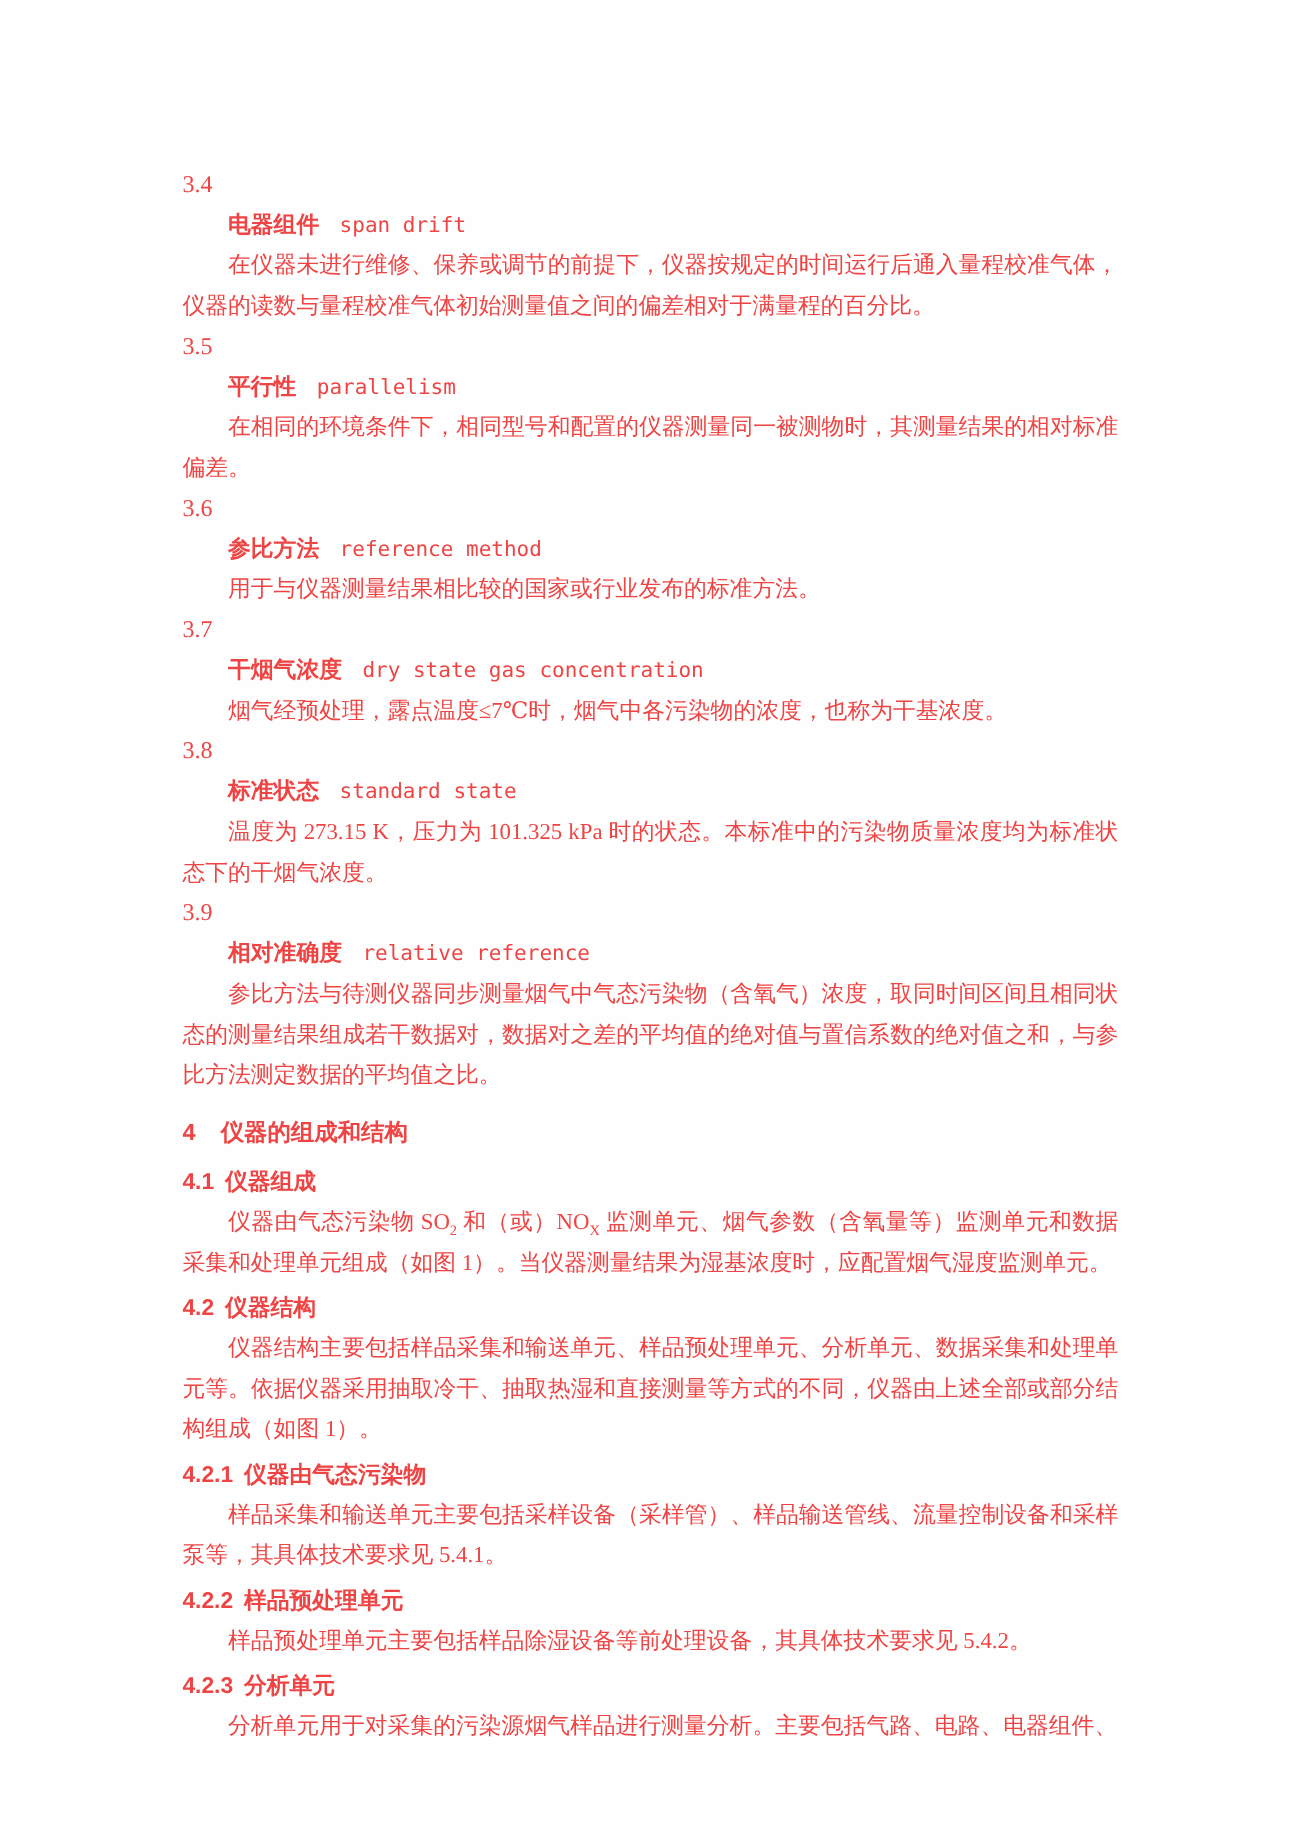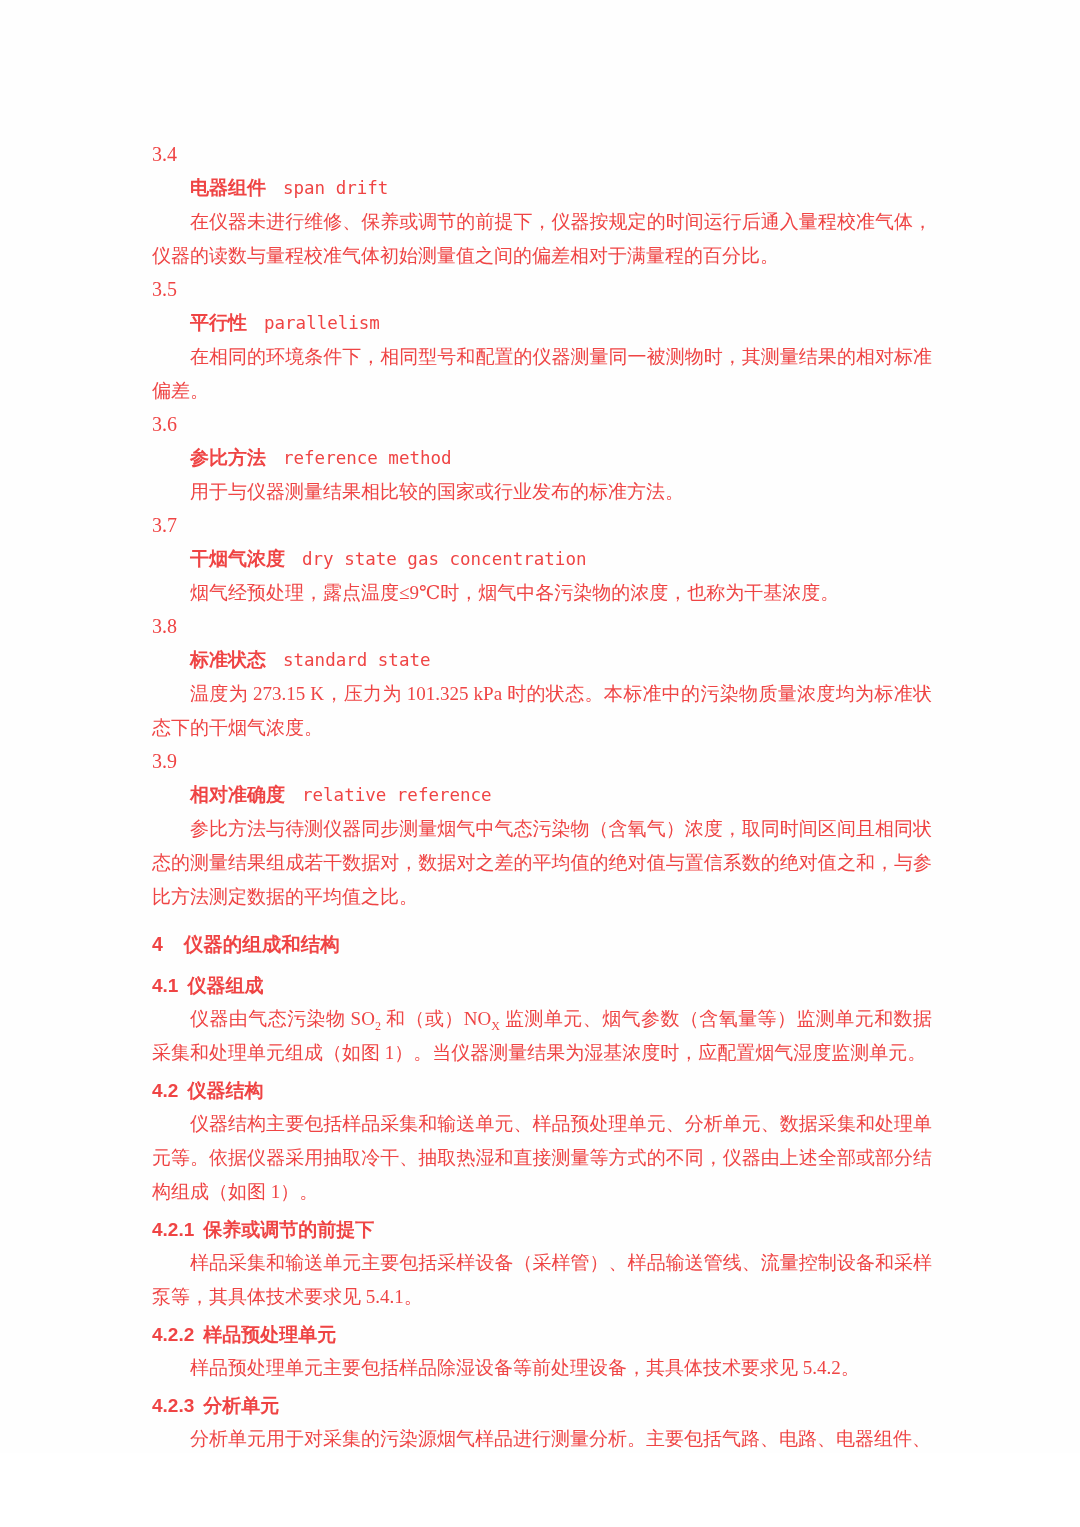--- a/index.html
+++ b/index.html
@@ -90,21 +90,21 @@
   <div class="clause-num">3.6</div>
   <div class="term-line">
     <span class="term-zh">参比方法</span><span class="term-en">reference method</span>
   </div>
   <p class="para">用于与仪器测量结果相比较的国家或行业发布的标准方法。</p>
 
   <div class="clause-num">3.7</div>
   <div class="term-line">
     <span class="term-zh">干烟气浓度</span><span class="term-en">dry state gas concentration</span>
   </div>
-  <p class="para">烟气经预处理，露点温度≤9℃时，烟气中各污染物的浓度，也称为干基浓度。</p>
+  <p class="para">烟气经预处理，露点温度≤7℃时，烟气中各污染物的浓度，也称为干基浓度。</p>
 
   <div class="clause-num">3.8</div>
   <div class="term-line">
     <span class="term-zh">标准状态</span><span class="term-en">standard state</span>
   </div>
   <p class="para">温度为 273.15 K，压力为 101.325 kPa 时的状态。本标准中的污染物质量浓度均为标准状态下的干烟气浓度。</p>
 
   <div class="clause-num">3.9</div>
   <div class="term-line">
     <span class="term-zh">相对准确度</span><span class="term-en">relative reference</span>
@@ -119,21 +119,21 @@
     <span class="sec-num">4.1</span><span>仪器组成</span>
   </h3>
   <p class="para"><span>仪器由气态污染物 SO</span><sub>2</sub><span> 和（或）NO</span><sub>X</sub><span> 监测单元、烟气参数（含氧量等）监测单元和数据采集和处理单元组成（如图 1）。当仪器测量结果为湿基浓度时，应配置烟气湿度监测单元。</span></p>
 
   <h3 class="sub-heading">
     <span class="sec-num">4.2</span><span>仪器结构</span>
   </h3>
   <p class="para">仪器结构主要包括样品采集和输送单元、样品预处理单元、分析单元、数据采集和处理单元等。依据仪器采用抽取冷干、抽取热湿和直接测量等方式的不同，仪器由上述全部或部分结构组成（如图 1）。</p>
 
   <h3 class="sub-heading">
-    <span class="sec-num">4.2.1</span><span>保养或调节的前提下</span>
+    <span class="sec-num">4.2.1</span><span>仪器由气态污染物</span>
   </h3>
   <p class="para">样品采集和输送单元主要包括采样设备（采样管）、样品输送管线、流量控制设备和采样泵等，其具体技术要求见 5.4.1。</p>
 
   <h3 class="sub-heading">
     <span class="sec-num">4.2.2</span><span>样品预处理单元</span>
   </h3>
   <p class="para">样品预处理单元主要包括样品除湿设备等前处理设备，其具体技术要求见 5.4.2。</p>
 
   <h3 class="sub-heading">
     <span class="sec-num">4.2.3</span><span>分析单元</span>

